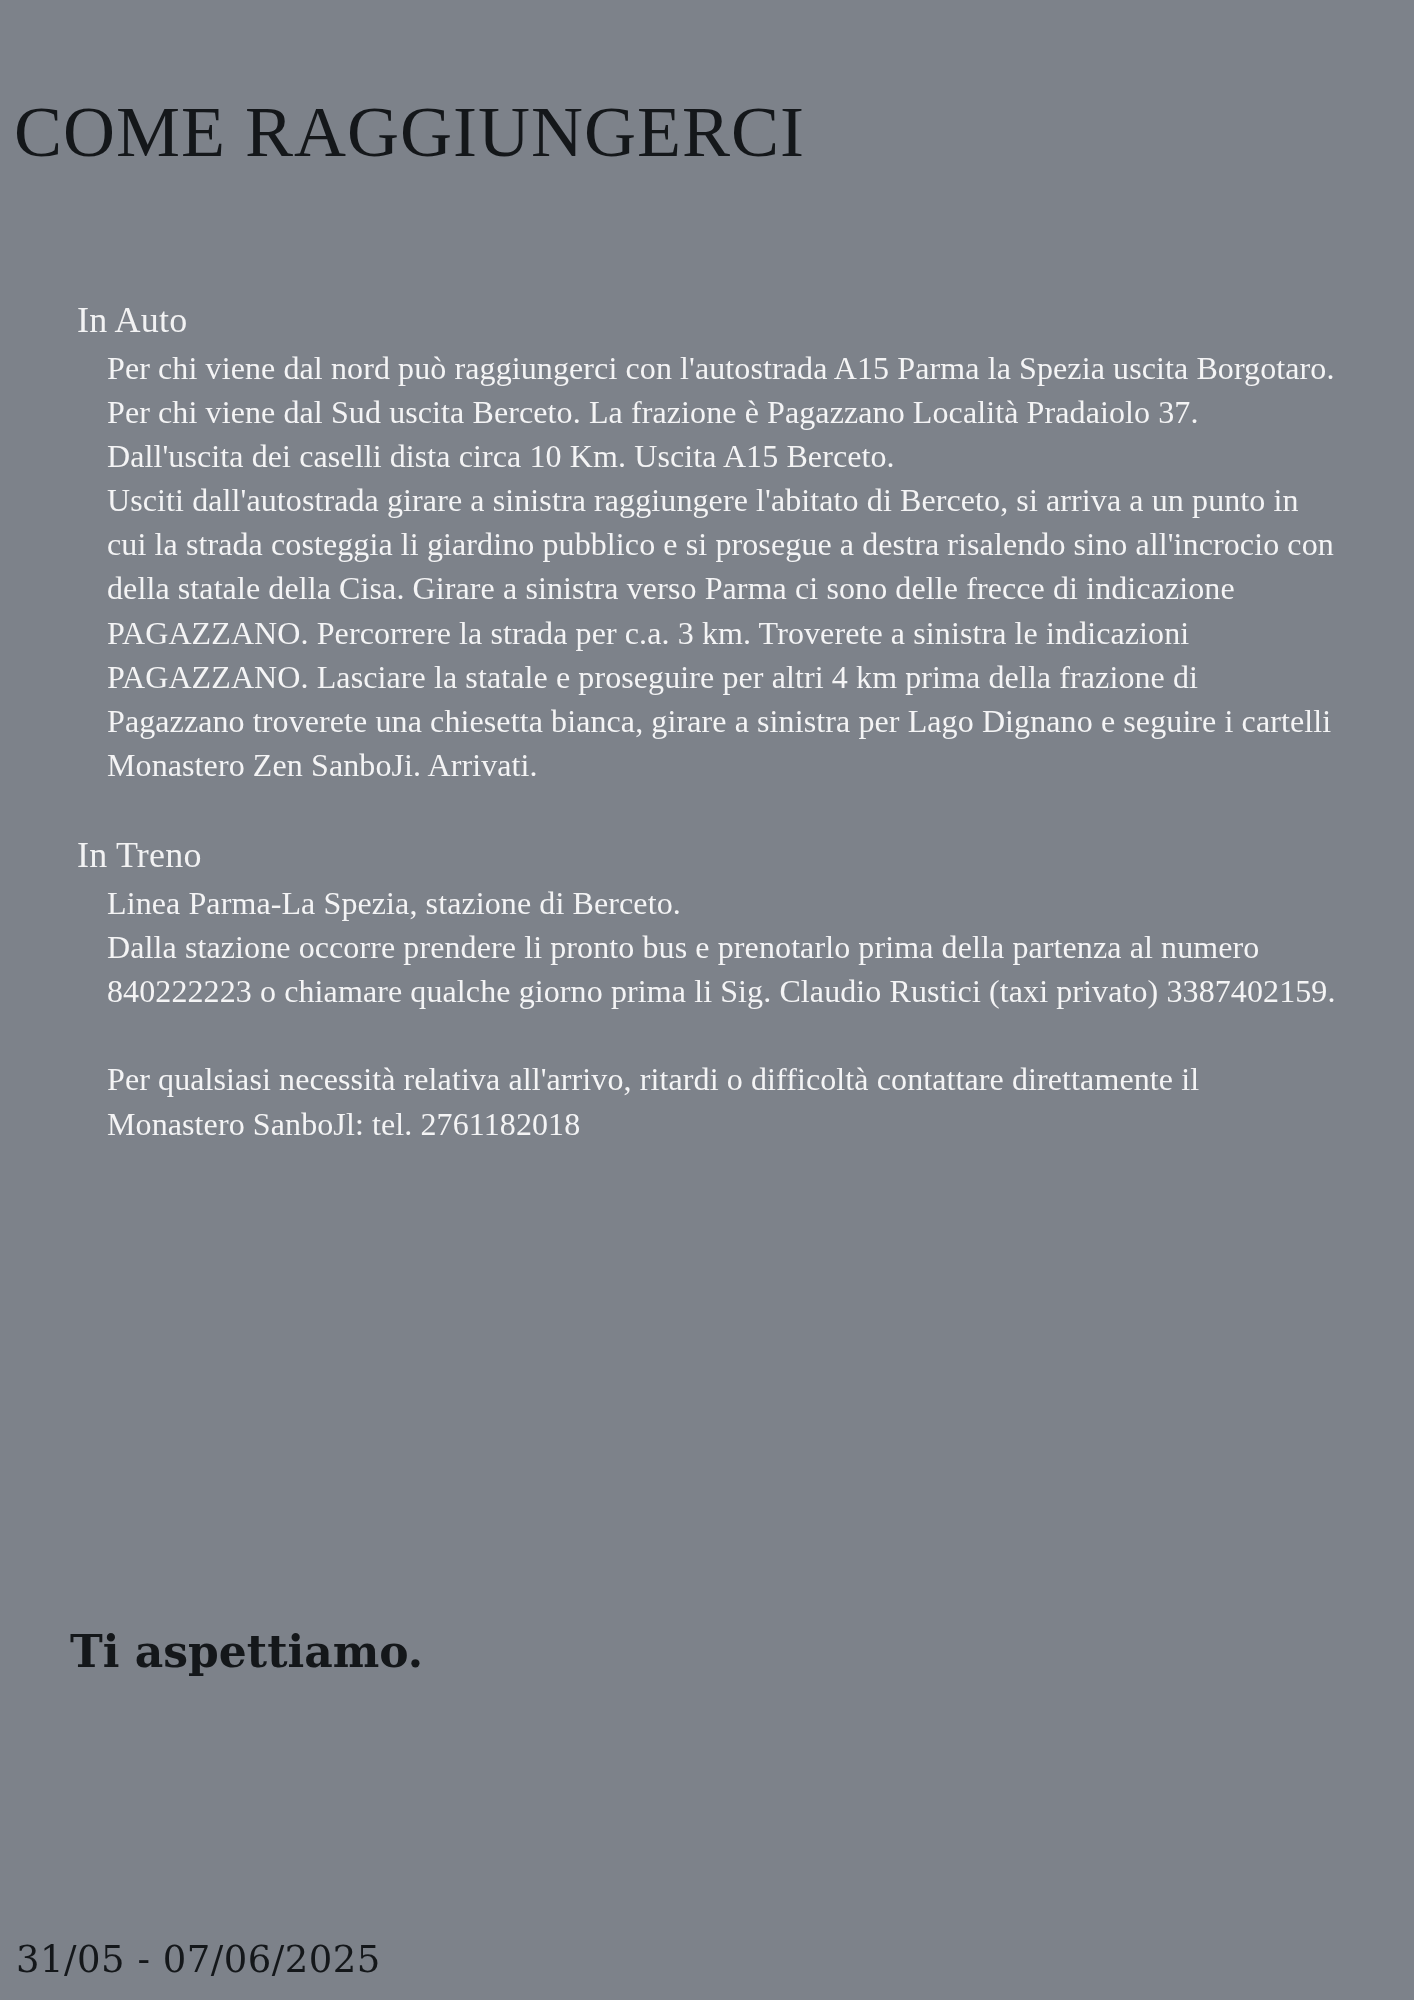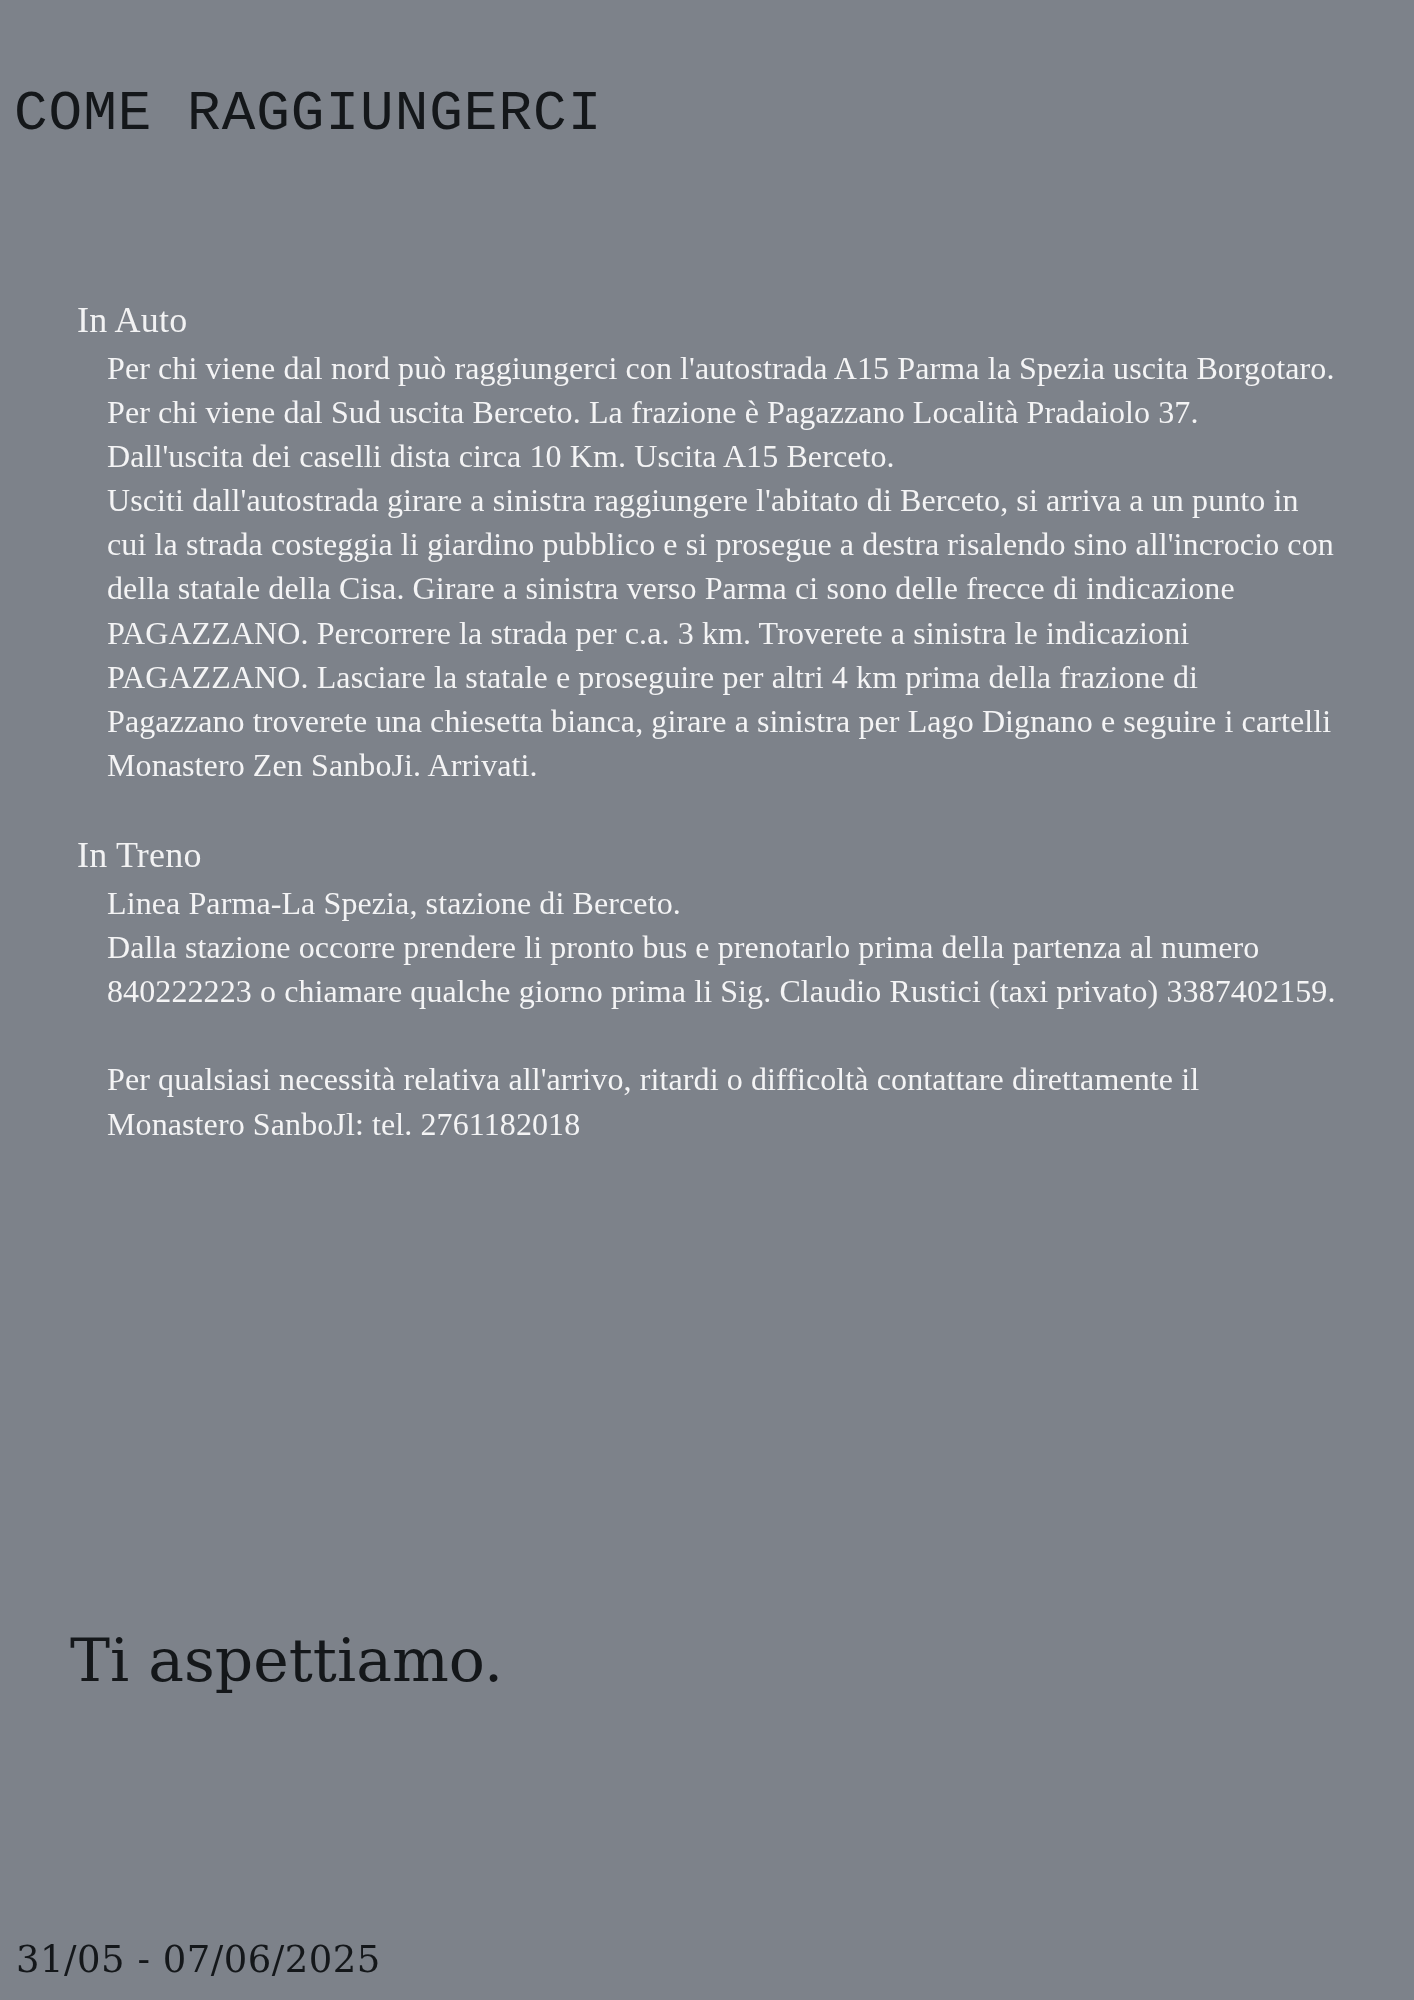--- a/index.html
+++ b/index.html
@@ -16,22 +16,22 @@
     position: relative;
   }
   .page {
     position: absolute;
     inset: 0;
   }
   .title {
     position: absolute;
     left: 14px;
     top: 48px;
-    font-family: Liberation Mono, monospace;
-    font-size: 56px;
+    font-family: Liberation Serif, serif;
+    font-size: 72px;
     line-height: 1.0;
     letter-spacing: 1px;
     color: #14171a;
     font-weight: 400;
   }
   .body-block {
     position: absolute;
     left: 70px;
     top: 296px;
     width: 1270px;
@@ -54,24 +54,24 @@
     line-height: 1.38;
     color: #f4f4f5;
     letter-spacing: 0.1px;
     margin-left: 37px;
   }
   .closing {
     position: absolute;
     left: 70px;
     top: 1630px;
     font-family: "DejaVu Serif", serif;
-    font-size: 60px;
+    font-size: 44px;
     line-height: 1;
     color: #14171a;
-    font-weight: 400;
+    font-weight: 700;
   }
   .footer {
     position: absolute;
     left: 0;
     right: 0;
     bottom: 22px;
     height: 54px;
     padding: 0 16px;
     display: flex;
     align-items: flex-end;

